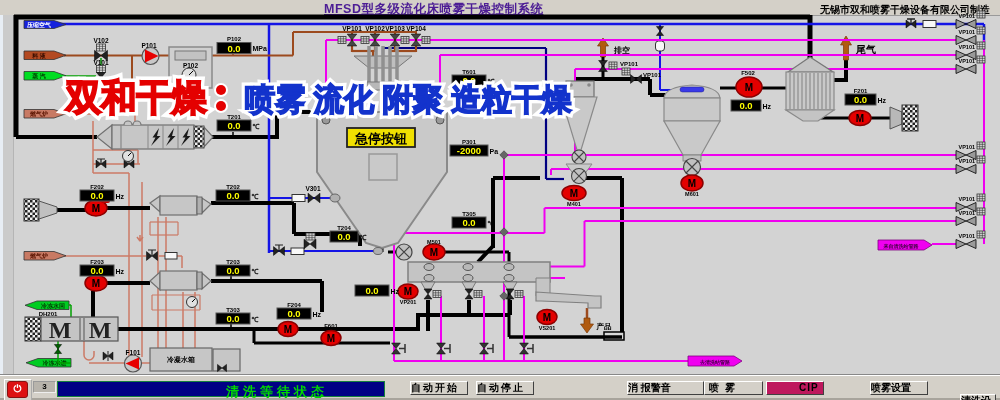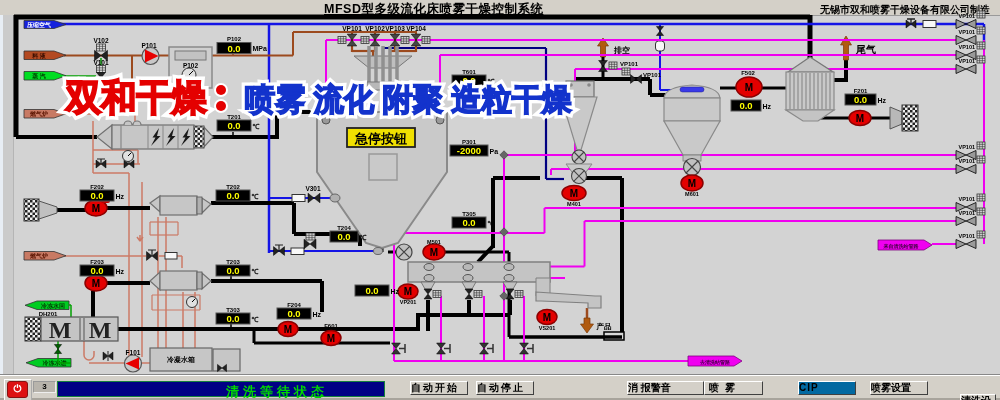--- a/index.html
+++ b/index.html
@@ -1,17 +1,17 @@
 <!DOCTYPE html>
 <html><head><meta charset="utf-8">
 <style>
 html,body{margin:0;padding:0;}
 body{width:1000px;height:400px;overflow:hidden;font-family:"Liberation Sans",sans-serif;background:#d3d3d3;position:relative;}
 .titlebar{position:absolute;left:0;top:0;width:1000px;height:15px;background:#d4d0c8;border-bottom:1px solid #9a9a9a;}
-.title{position:absolute;left:324px;top:0.5px;font-size:12.5px;font-weight:bold;color:#000000;text-decoration:underline;letter-spacing:0.5px;}
+.title{position:absolute;left:324px;top:0.5px;font-size:12.5px;font-weight:bold;color:#4c1d95;text-decoration:underline;letter-spacing:0.5px;}
 .company{position:absolute;right:10px;top:2.5px;font-size:10px;font-weight:bold;color:#000;}
 .leftstrip{position:absolute;left:0;top:15px;width:3px;height:360px;background:#e8eef5;}
 .leftstrip2{position:absolute;left:3px;top:15px;width:10px;height:360px;background:#cbcbcb;border-right:1px solid #b5b5b5;}
 .toolbar{position:absolute;left:0;top:375px;width:1000px;height:25px;background:#d4d0c8;border-top:1.5px solid #ffffff;box-shadow:0 -1px 0 #888;}
 .btn{position:absolute;top:5px;height:13.5px;background:#d4d0c8;border-top:1.5px solid #fff;border-left:1.5px solid #fff;border-right:1.5px solid #404040;border-bottom:1.5px solid #404040;font-size:10px;font-weight:bold;text-align:left;line-height:12px;letter-spacing:2px;color:#000;box-sizing:border-box;}
 .statusbar{position:absolute;left:57px;top:5px;width:326px;height:14px;background:#000085;border:1px solid #15803d;}
 .statustext{position:absolute;left:168px;top:0.5px;font-size:13px;font-weight:bold;color:#00d800;letter-spacing:4px;}
 .pwr{position:absolute;left:4px;top:3px;width:26px;height:20px;background:#d4d0c8;border:1px outset #fff;}
 .pwrin{position:absolute;left:2px;top:1px;width:19px;height:15px;background:#dd1111;border:1px solid #881111;border-radius:3px;color:#fff;font-size:10px;font-weight:bold;text-align:center;line-height:14px;}
 .ind3{position:absolute;left:33px;top:5px;width:21px;height:10px;background:#b8b4ac;border:1px inset #eee;font-size:8px;font-weight:bold;text-align:center;line-height:9px;}
@@ -503,15 +503,15 @@
       <div class="pwrin">⏻</div>
     </div>
 <div class="ind3">3</div>
 <div class="statusbar">
       <div class="statustext">清洗等待状态</div>
     </div>
 <div class="btn" style="left:410px;width:58px;">自动开始</div>
 <div class="btn" style="left:476px;width:58px;">自动停止</div>
 <div class="btn" style="left:627px;width:77px;letter-spacing:0px;">消 报警音</div>
 <div class="btn" style="left:704px;width:59px;letter-spacing:6px;padding-left:4px;">喷雾</div>
-<div class="btn" style="left:798px;width:58px;background:#0369a1;letter-spacing:1px;">CIP</div>
+<div class="btn" style="left:766px;width:58px;background:#be185d;letter-spacing:1px;padding-left:32px;">CIP</div>
 <div class="btn" style="left:870px;top:5px;width:58px;letter-spacing:0px;">喷雾设置</div>
 <div class="btn" style="left:932px;top:18px;width:36px;letter-spacing:0px;margin-left:28px;">清洗设置</div>
 </div>
 </body></html>

